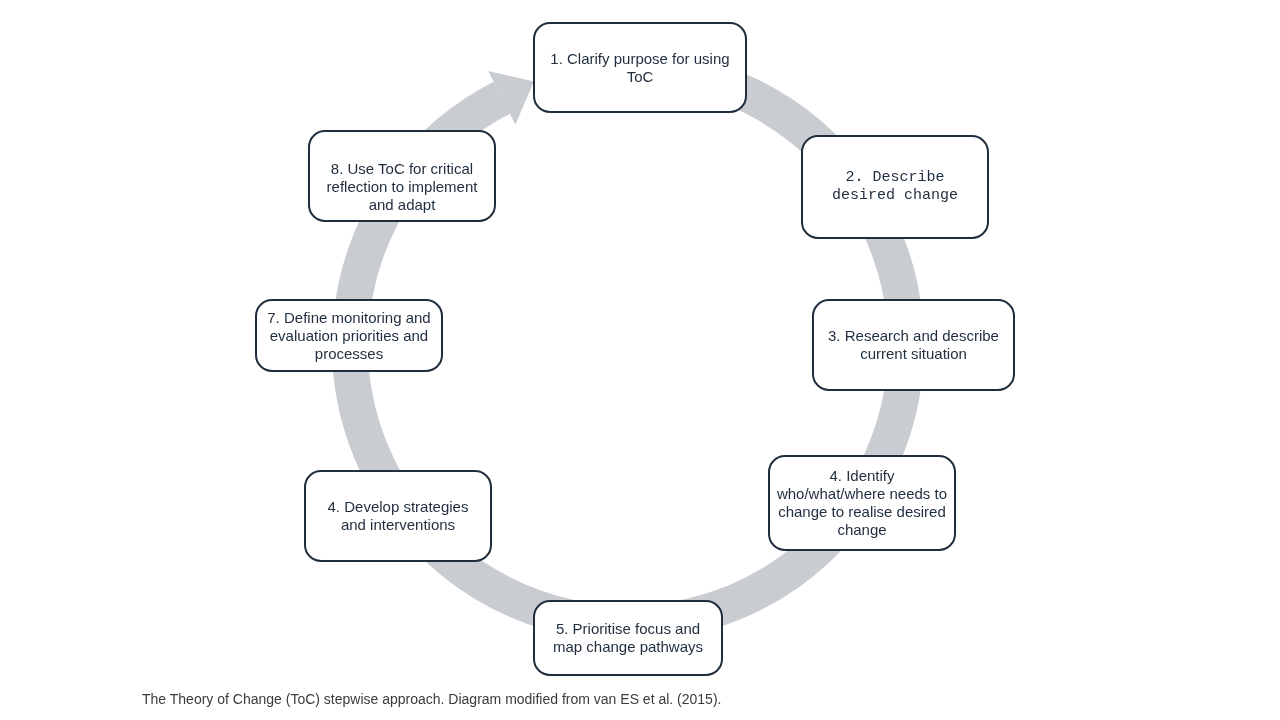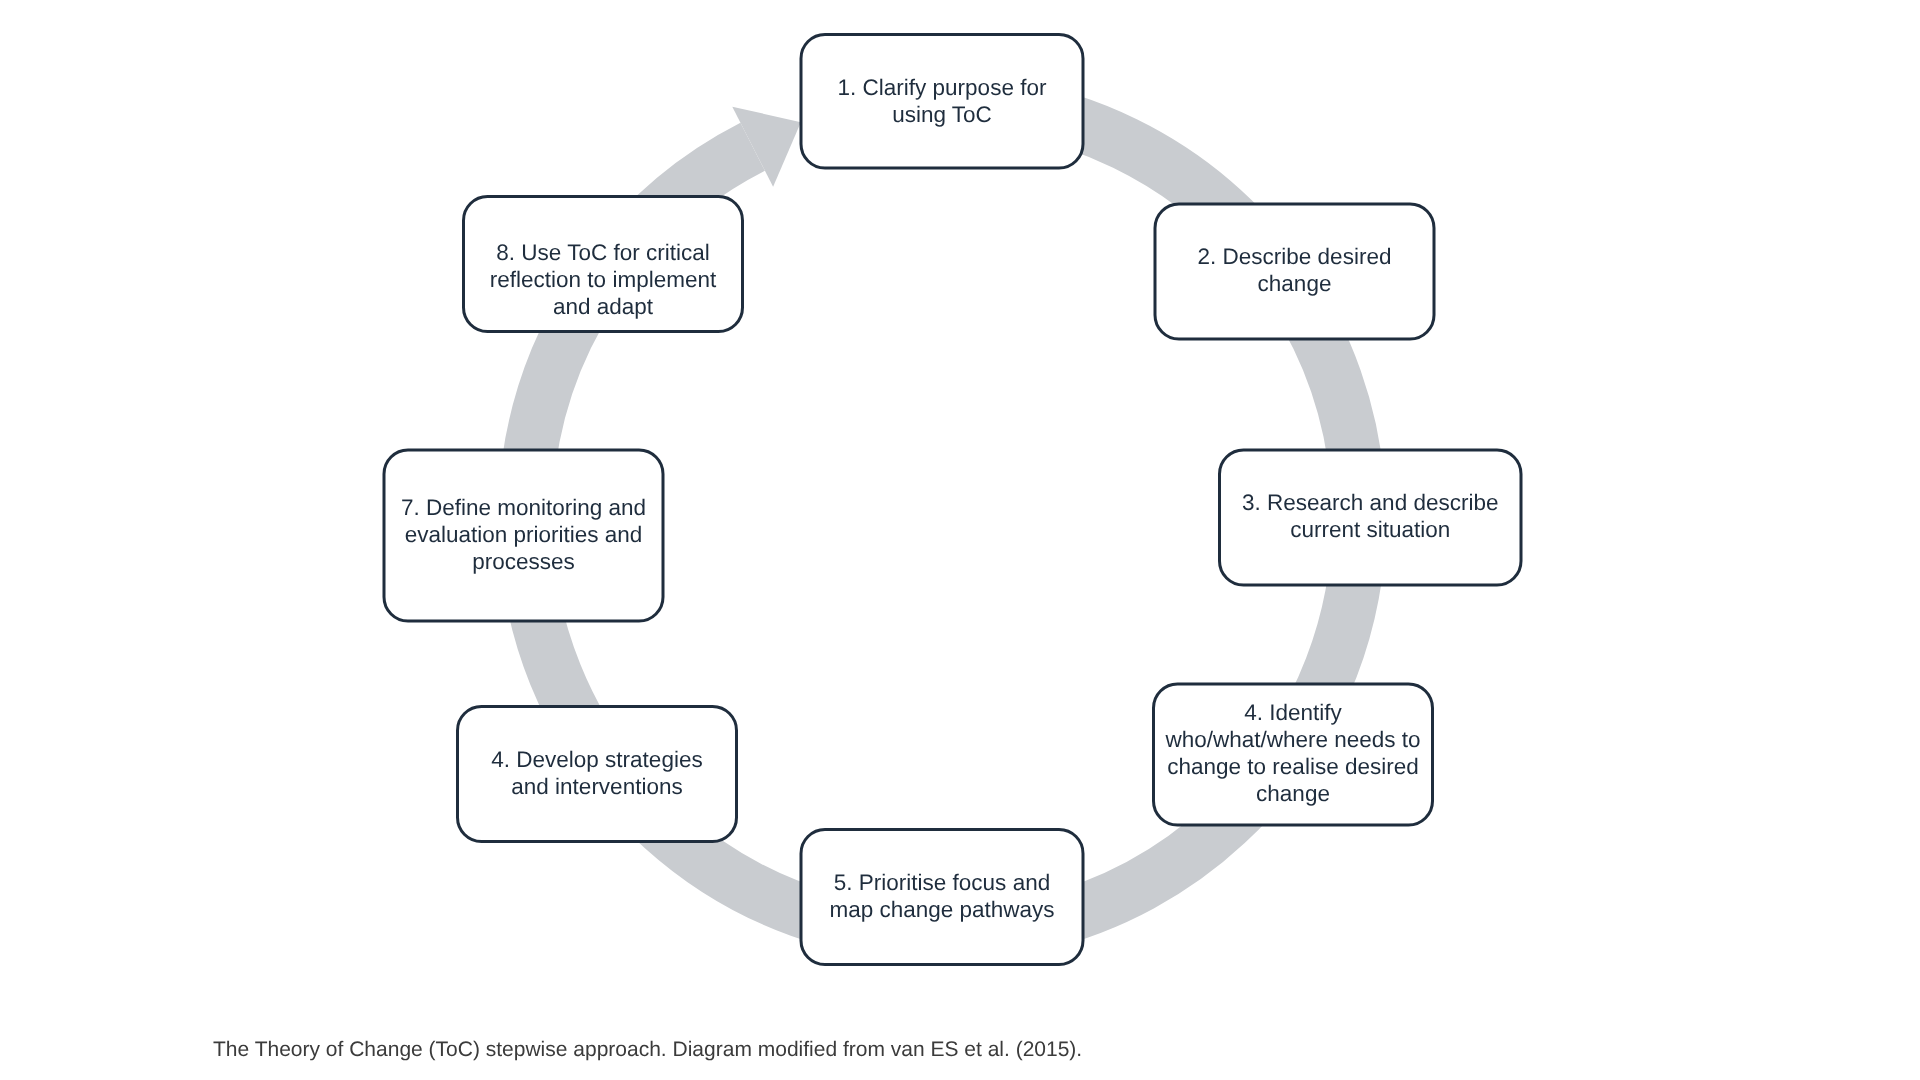--- a/index.html
+++ b/index.html
@@ -41,27 +41,27 @@
     color: var(--box-text);
     font-size: 15px;
     line-height: 1.2;
     display: flex;
     align-items: center;
     justify-content: center;
     text-align: center;
     padding: 6px 9px;
   }
 
-  #step1 { left: 533px; top:  22px; width: 190px; height: 91px; }
-  #step2 { left: 769px; top: 135px; width: 188px; height: 92px; }
+  #step1 { left: 533px; top:  22px; width: 214px; height: 91px; }
+  #step2 { left: 801px; top: 135px; width: 188px; height: 104px; font-family: Liberation Mono, monospace; }
   #step3 { left: 812px; top: 299px; width: 203px; height: 92px; }
   #step4 { left: 768px; top: 455px; width: 188px; height: 96px; padding: 12px 6px; }
-  #step5 { left: 533px; top: 552px; width: 190px; height: 92px; }
+  #step5 { left: 533px; top: 600px; width: 190px; height: 76px; }
   #step6 { left: 304px; top: 470px; width: 188px; height: 92px; }
-  #step7 { left: 255px; top: 299px; width: 188px; height: 116px; }
+  #step7 { left: 255px; top: 299px; width: 188px; height: 73px; }
   #step8 { left: 308px; top: 130px; width: 188px; height: 92px; align-items: flex-end; }
 
   .caption {
     position: absolute;
     left: 142px;
     top: 691px;
     font-size: 14px;
     color: var(--caption-text);
   }
 </style>

